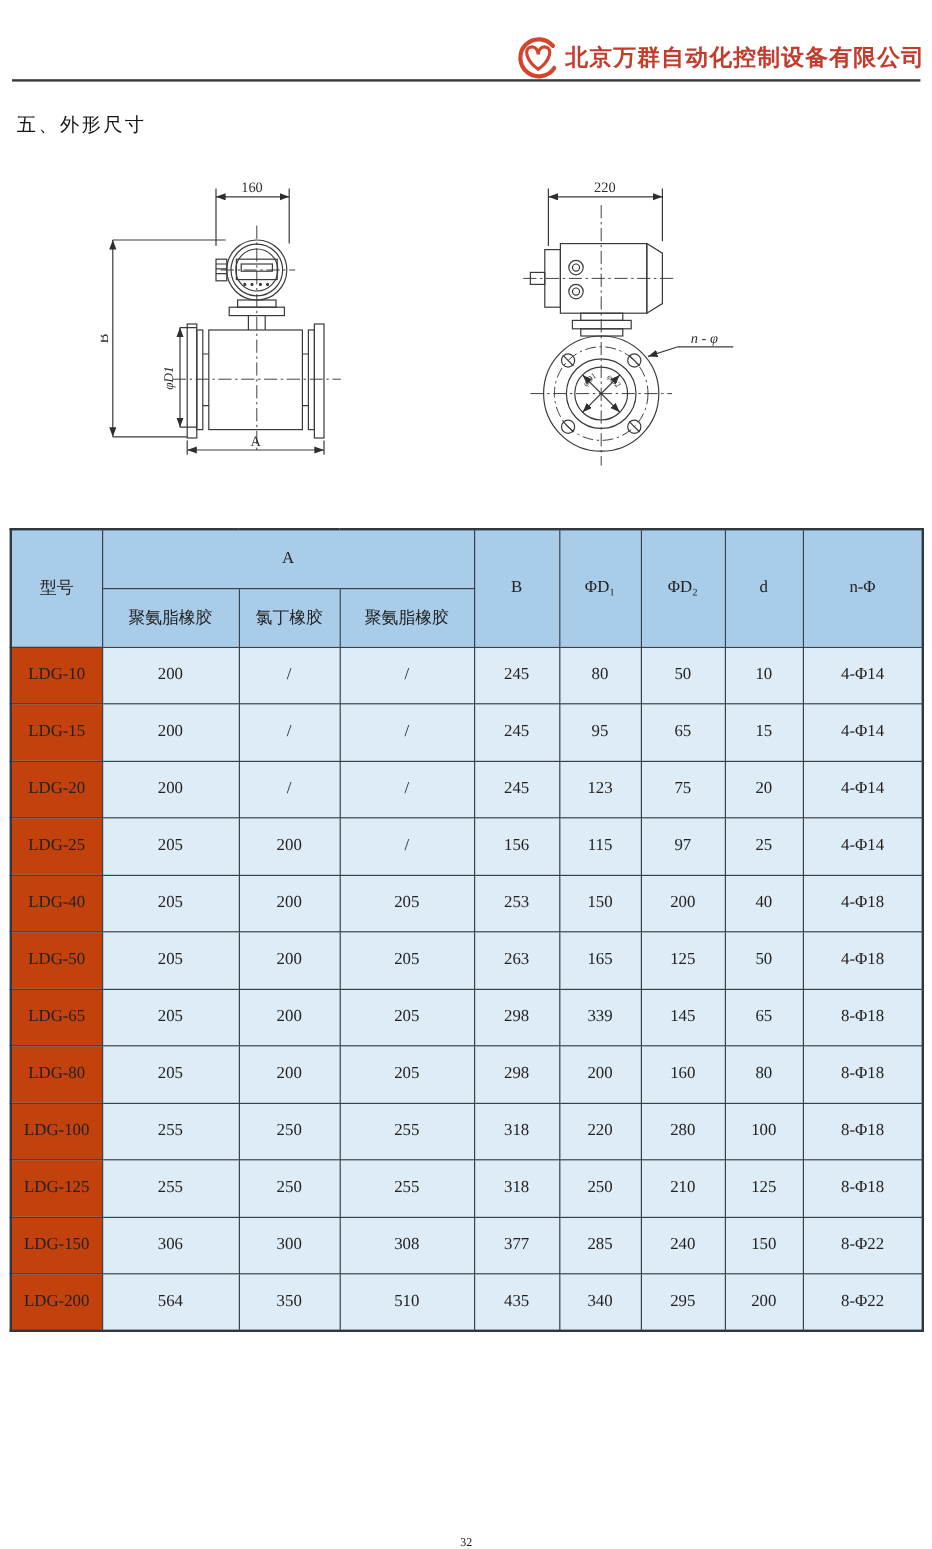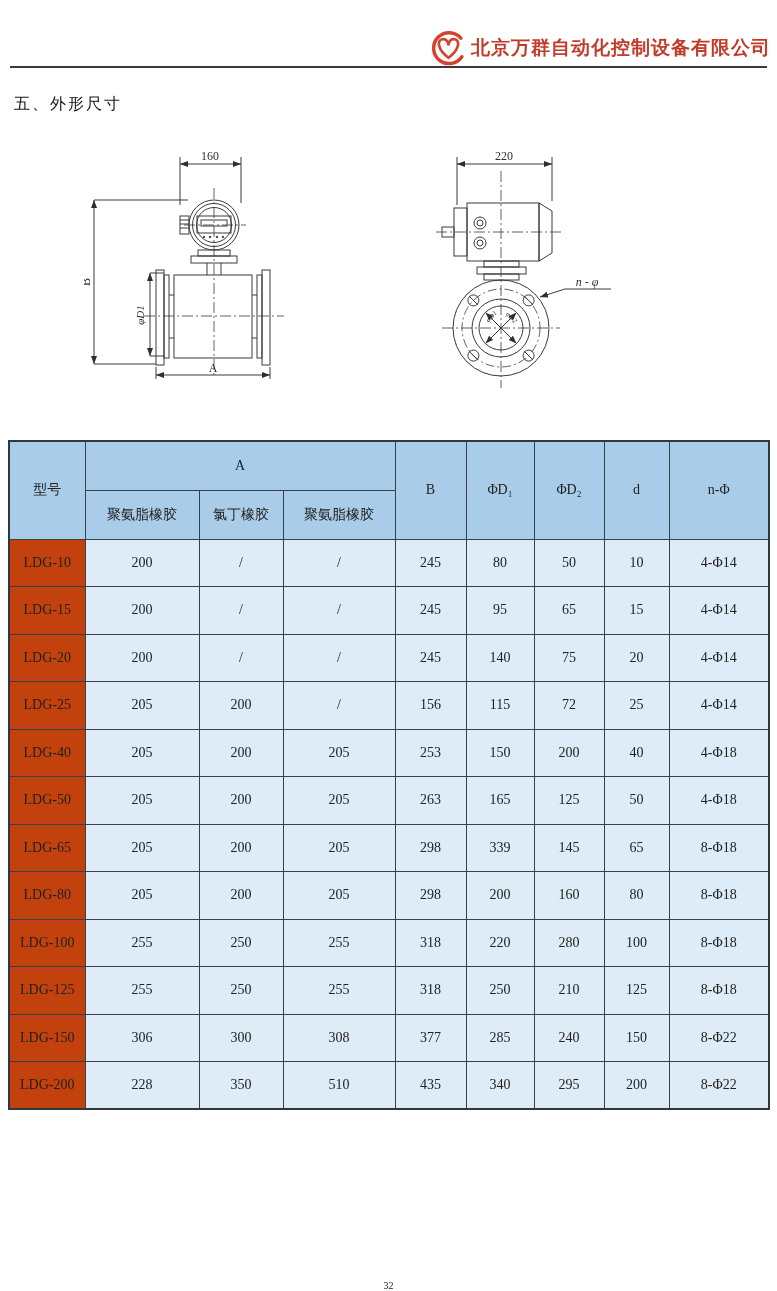--- a/index.html
+++ b/index.html
@@ -229,33 +229,33 @@
           <td class="val">65</td>
           <td class="val">15</td>
           <td class="val">4-Φ14</td>
         </tr>
         <tr>
           <td class="model-col">LDG-20</td>
           <td class="val">200</td>
           <td class="val">/</td>
           <td class="val">/</td>
           <td class="val">245</td>
-          <td class="val">140</td>
+          <td class="val">123</td>
           <td class="val">75</td>
           <td class="val">20</td>
           <td class="val">4-Φ14</td>
         </tr>
         <tr>
           <td class="model-col">LDG-25</td>
           <td class="val">205</td>
           <td class="val">200</td>
           <td class="val">/</td>
           <td class="val">156</td>
           <td class="val">115</td>
-          <td class="val">72</td>
+          <td class="val">97</td>
           <td class="val">25</td>
           <td class="val">4-Φ14</td>
         </tr>
         <tr>
           <td class="model-col">LDG-40</td>
           <td class="val">205</td>
           <td class="val">200</td>
           <td class="val">205</td>
           <td class="val">253</td>
           <td class="val">150</td>
@@ -324,21 +324,21 @@
           <td class="val">300</td>
           <td class="val">308</td>
           <td class="val">377</td>
           <td class="val">285</td>
           <td class="val">240</td>
           <td class="val">150</td>
           <td class="val">8-Φ22</td>
         </tr>
         <tr>
           <td class="model-col">LDG-200</td>
-          <td class="val">228</td>
+          <td class="val">564</td>
           <td class="val">350</td>
           <td class="val">510</td>
           <td class="val">435</td>
           <td class="val">340</td>
           <td class="val">295</td>
           <td class="val">200</td>
           <td class="val">8-Φ22</td>
         </tr>
       </tbody>
   </table>

